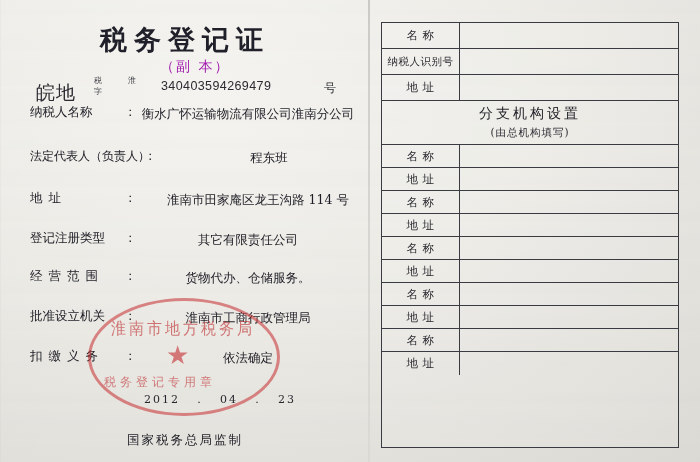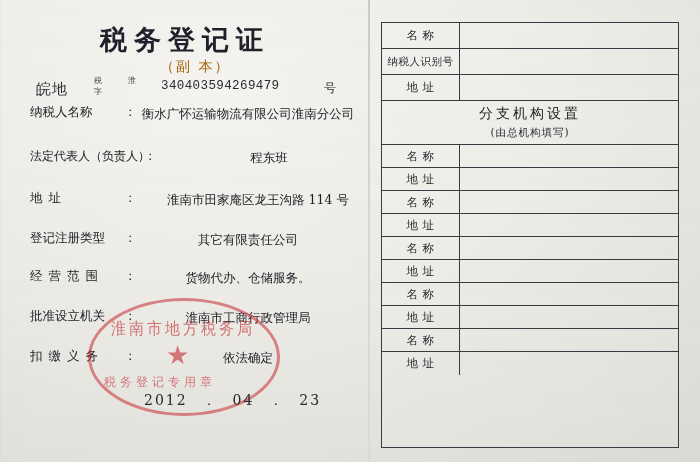--- a/index.html
+++ b/index.html
@@ -35,37 +35,37 @@
   }
   #title{
     position:absolute;left:100px;top:22px;
     font-family:"DejaVu Serif","Liberation Serif",serif;
     font-size:27px;letter-spacing:7px;font-weight:600;
     color:#20202a;
   }
   #subtitle{
     position:absolute;left:160px;top:58px;
     font-family:"DejaVu Serif","Liberation Serif",serif;
-    font-size:14px;letter-spacing:2px;color:#a16207;
+    font-size:14px;letter-spacing:2px;color:#a21caf;
   }
   
   #codeline{
     position:absolute;left:36px;top:76px;width:320px;height:26px;
   }
   #codeline .pre{
-    position:absolute;left:0;top:4px;font-size:15px;letter-spacing:1px;
+    position:absolute;left:0;top:4px;font-size:19px;letter-spacing:1px;
     font-family:"DejaVu Serif","Liberation Serif",serif;
   }
   #codeline .sm{
     position:absolute;font-size:8px;line-height:9px;
     font-family:"DejaVu Serif","Liberation Serif",serif;color:#3a3a42;
   }
   #codeline .num{
     position:absolute;left:125px;top:3px;font-size:12.5px;letter-spacing:.4px;
-    font-family:Liberation Mono, monospace;
+    font-family:Liberation Sans, sans-serif;
   }
   #codeline .tail{
     position:absolute;left:288px;top:4px;font-size:12px;
     font-family:"DejaVu Serif","Liberation Serif",serif;
   }
   .row{
     position:absolute;left:30px;width:330px;
     font-family:"DejaVu Serif","Liberation Serif",serif;
   }
   .row .lbl{
@@ -74,21 +74,21 @@
   }
   .row .colon{position:absolute;left:94px;top:0;font-size:12.5px;}
   .row .val{
     position:absolute;left:103px;top:0;width:230px;font-size:12.5px;
     color:#1e1e26;line-height:19px;text-align:center;
   }
   .spread{letter-spacing:.08em;}
   
   #dateline{
     position:absolute;left:140px;top:392px;
-    font-family:"DejaVu Serif","Liberation Serif",serif;font-size:14px;
+    font-family:"DejaVu Serif","Liberation Serif",serif;font-size:11px;
     letter-spacing:2px;color:#26262e;
   }
   #dateline span{margin:0 4px;}
   #footer{
     position:absolute;left:0;right:0;top:432px;text-align:center;
     font-family:"DejaVu Serif","Liberation Serif",serif;
     font-size:12.5px;letter-spacing:2px;color:#23232b;
   }
   
   #seal{
@@ -214,20 +214,21 @@
   </div>
 
   <div id="dateline">
     <span>2012</span>
     <span>．</span>
     <span>04</span>
     <span>．</span>
     <span>23</span>
   </div>
 
+  <div id="footer">国家税务总局监制</div>
 </div>
 
 <div id="right">
 
 
   <div class="trow" style="height:26px;">
     <div class="tcell-l">名      称</div>
     <div class="tcell-r"></div>
   </div>
   <div class="trow" style="height:26px;">

